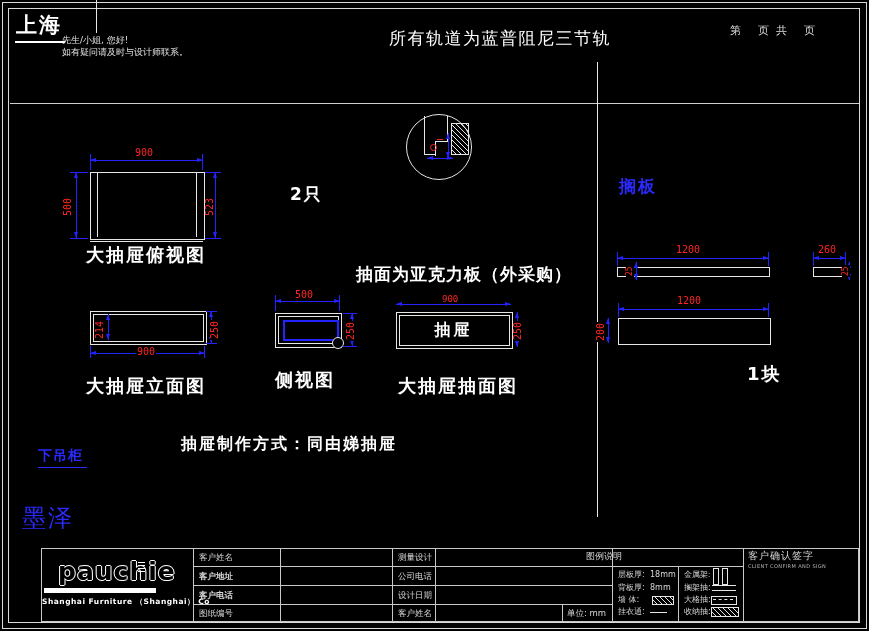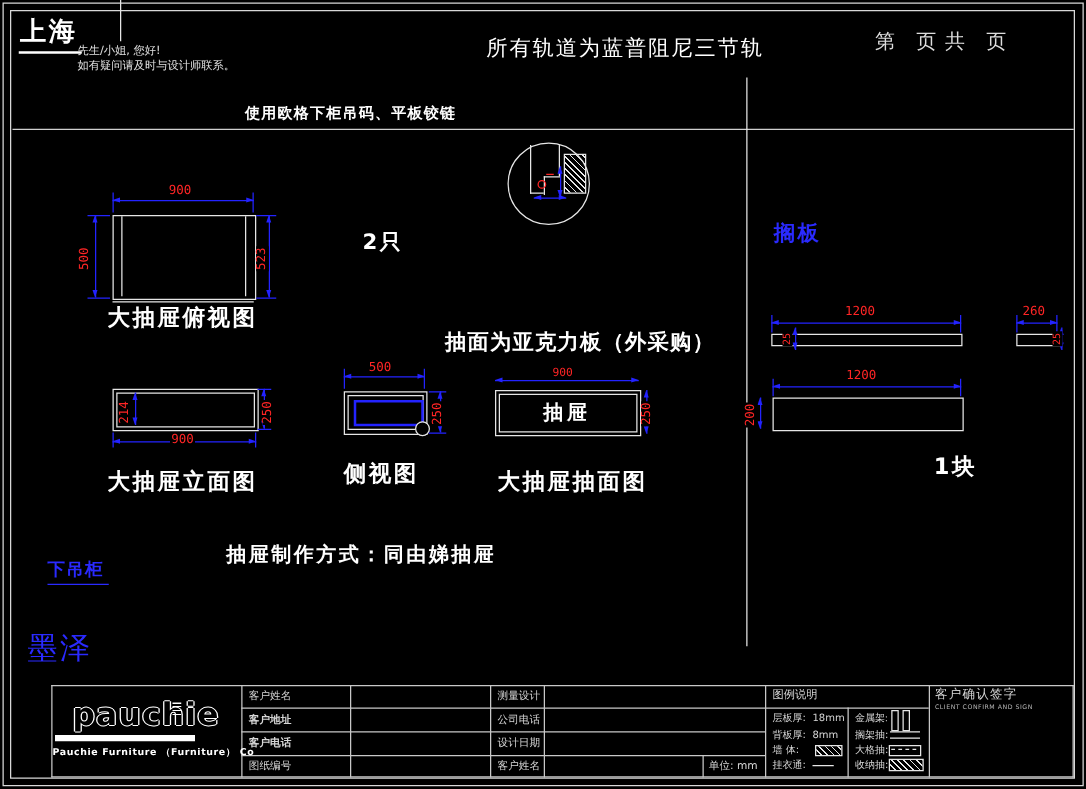--- a/index.html
+++ b/index.html
@@ -33,24 +33,23 @@
   <div class="abs" style="left:2px;top:2px;width:863px;height:625px;border:1px solid #d9d9d9;"></div>
   <div class="abs" style="left:8px;top:8px;width:850px;height:613px;border:1px solid #d9d9d9;"></div>
   <div class="wl" style="left:96px;top:0;width:1px;height:33px;"></div>
   <div class="wl" style="left:10px;top:103px;width:849px;height:1px;background:#cfcfcf;"></div>
   <div class="wl" style="left:597px;top:62px;width:1px;height:455px;"></div>
 
   <div class="abs" style="left:15px;top:11px;font-size:21px;font-weight:bold;color:#fff;border-bottom:2px solid #fff;padding:0 3px 2px 1px;letter-spacing:2px;">上海</div>
   <div class="abs" style="left:62px;top:34px;font-size:9px;color:#e0e0e0;">先生/小姐, 您好!</div>
   <div class="abs" style="left:62px;top:46px;font-size:9px;color:#e0e0e0;text-align:right;">如有疑问请及时与设计师联系。</div>
   <div class="abs" style="left:389px;top:27px;font-size:17px;color:#fff;letter-spacing:1.5px;">所有轨道为蓝普阻尼三节轨</div>
-  <div class="abs" style="left:700px;top:23px;font-size:16px;color:#ddd;">
+  <div class="abs" style="left:730px;top:23px;font-size:11px;color:#ddd;">
     <span>第</span><span style="margin-left:17px;">页</span><span style="margin-left:7px;">共</span><span style="margin-left:17px;">页</span>
   </div>
-  <div class="abs" style="left:196px;top:82px;font-size:12px;font-weight:bold;color:#fff;letter-spacing:1px;">使用欧格下柜吊码、平板铰链</div>
 
   <div class="box" style="left:90px;top:172px;width:113px;height:66px;"></div>
   <div class="wl" style="left:97px;top:173px;width:1px;height:64px;"></div>
   <div class="wl" style="left:196px;top:173px;width:1px;height:64px;"></div>
   <div class="wl" style="left:90px;top:241px;width:113px;height:1px;"></div>
 
   <div class="dl" style="left:90px;top:160px;width:113px;height:1px;"></div>
   <div class="dl" style="left:90px;top:154px;width:1px;height:16px;"></div>
   <div class="dl" style="left:202px;top:154px;width:1px;height:16px;"></div>
   <div class="ar al" style="left:90px;top:158px;"></div>
@@ -197,35 +196,35 @@
   <div class="tl" style="left:743px;top:548px;width:1px;height:74px;"></div>
   <div class="tl" style="left:858px;top:548px;width:1px;height:74px;"></div>
   <div class="tl" style="left:193px;top:566px;width:550px;height:1px;"></div>
   <div class="tl" style="left:193px;top:585px;width:419px;height:1px;"></div>
   <div class="tl" style="left:193px;top:604px;width:419px;height:1px;"></div>
 
   <div class="abs" style="left:58px;top:557px;font-size:25px;font-weight:bold;letter-spacing:1px;color:#000;text-shadow:-1px 0 #fff,1px 0 #fff,0 -1px #fff,0 1px #fff;">pauchie</div>
   <div class="abs" style="left:138px;top:562px;width:7px;height:10px;
        background:repeating-linear-gradient(0deg,#fff 0 1px,transparent 1px 3px);"></div>
   <div class="wl" style="left:44px;top:588px;width:112px;height:5px;background:#fff;"></div>
-  <div class="abs" style="left:42px;top:597px;font-size:7.5px;font-weight:bold;color:#fff;letter-spacing:0.5px;white-space:nowrap;">Pauchie Furniture （Furniture） Co</div>
+  <div class="abs" style="left:42px;top:597px;font-size:7.5px;font-weight:bold;color:#fff;letter-spacing:0.5px;white-space:nowrap;">Shanghai Furniture （Shanghai） Co</div>
 
   <div class="lbl" style="left:199px;top:552px;">客户姓名</div>
   <div class="lbl" style="left:199px;top:571px;font-weight:bold;">客户地址</div>
   <div class="lbl" style="left:199px;top:590px;font-weight:bold;">客户电话</div>
   <div class="lbl" style="left:199px;top:608px;">图纸编号</div>
 
   <div class="lbl" style="left:398px;top:552px;">测量设计</div>
   <div class="lbl" style="left:398px;top:571px;">公司电话</div>
   <div class="lbl" style="left:398px;top:590px;">设计日期</div>
   <div class="lbl" style="left:398px;top:608px;">客户姓名</div>
 
   <div class="lbl" style="left:567px;top:608px;">单位: mm</div>
 
-  <div class="lbl" style="left:618px;top:551px;font-size:9px;">图例说明</div>
+  <div class="lbl" style="left:586px;top:551px;font-size:9px;">图例说明</div>
   <div class="lbl" style="left:618px;top:570px;font-size:8px;">层板厚:</div>
   <div class="lbl" style="left:650px;top:570px;font-size:8px;">18mm</div>
   <div class="lbl" style="left:618px;top:583px;font-size:8px;">背板厚:</div>
   <div class="lbl" style="left:650px;top:583px;font-size:8px;">8mm</div>
   <div class="lbl" style="left:618px;top:595px;font-size:8px;">墙  体:</div>
   <div class="hatch" style="left:652px;top:596px;width:20px;height:7px;"></div>
   <div class="lbl" style="left:618px;top:607px;font-size:8px;">挂衣通:</div>
   <div class="wl" style="left:650px;top:612px;width:17px;height:1px;"></div>
 
   <div class="lbl" style="left:684px;top:570px;font-size:8px;font-family:Liberation Serif, serif;">金属架:</div>

